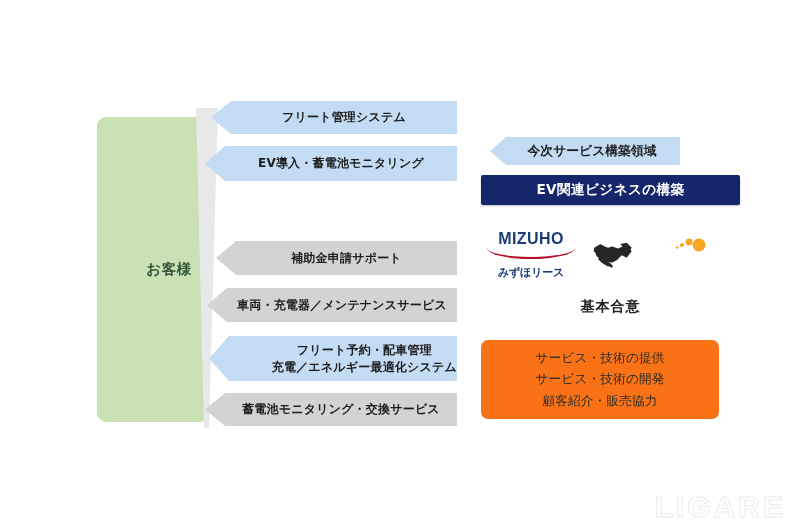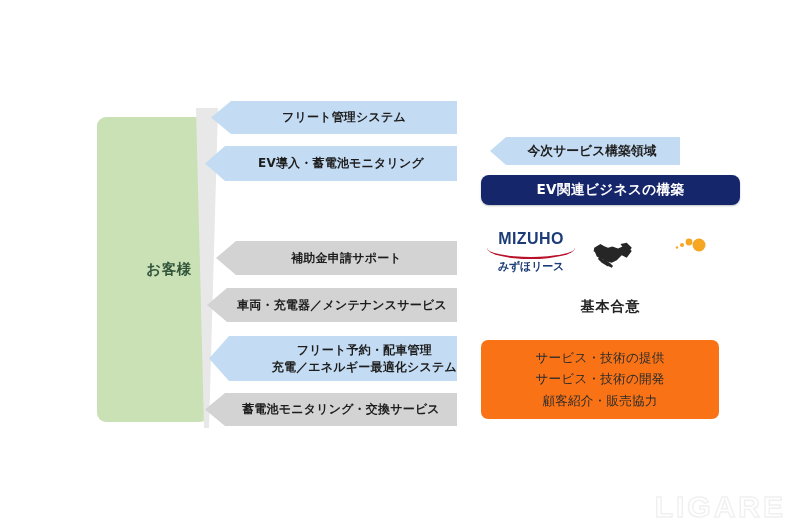--- a/index.html
+++ b/index.html
@@ -48,39 +48,39 @@
     background:#c4dcf3;
     clip-path:polygon(16px 0%, 100% 0%, 100% 100%, 16px 100%, 0% 50%);
     -webkit-clip-path:polygon(16px 0%, 100% 0%, 100% 100%, 16px 100%, 0% 50%);
     display:flex;align-items:center;justify-content:center;
     padding-left:14px;box-sizing:border-box;margin-top:34px;
   }
   .legend-arrow .txt{font-size:12.8px;font-weight:bold;color:#1d1d1d;}
 
   .navy-banner{
     position:absolute;left:481px;top:175px;width:259px;height:30px;
-    background:#16266b;border-radius:8px;
+    background:#16266b;border-radius:2px;
     display:flex;align-items:center;justify-content:center;
     box-shadow:0 1px 2px rgba(0,0,0,.25);
   }
   .navy-banner .txt{font-size:13.6px;font-weight:bold;color:#ffffff;letter-spacing:.4px;}
 
   
   .logos{position:absolute;left:481px;top:228px;width:259px;height:60px;}
   .mizuho{position:absolute;left:0px;top:2px;width:100px;text-align:center;}
   .mizuho .mz-word{
     font-size:16px;font-weight:bold;color:#1b3c77;letter-spacing:.4px;
     font-family:"Liberation Sans",sans-serif;
   }
   .mizuho .mz-swoosh{
     width:88px;height:9px;margin:0 auto;
     border-bottom:2.6px solid #b8122b;border-radius:0 0 50% 50%/0 0 100% 100%;
   }
   .mizuho .mz-sub{
-    font-size:11px;font-weight:bold;color:#1b3c77;letter-spacing:-.2px;
+    font-size:11px;font-weight:bold;color:#1b3c77;margin-top:6px;letter-spacing:-.2px;
   }
   .handshake{position:absolute;left:106px;top:10px;width:52px;text-align:center;}
   .motion{position:absolute;left:162px;top:4px;width:100px;text-align:center;}
   .motion .mo-word{
     font-size:23px;font-weight:bold;color:#1f4fa5;letter-spacing:-.6px;
     font-family:"Liberation Sans",sans-serif;line-height:1;
   }
 
   .agreement{
     position:absolute;left:481px;top:298px;width:259px;text-align:center;

